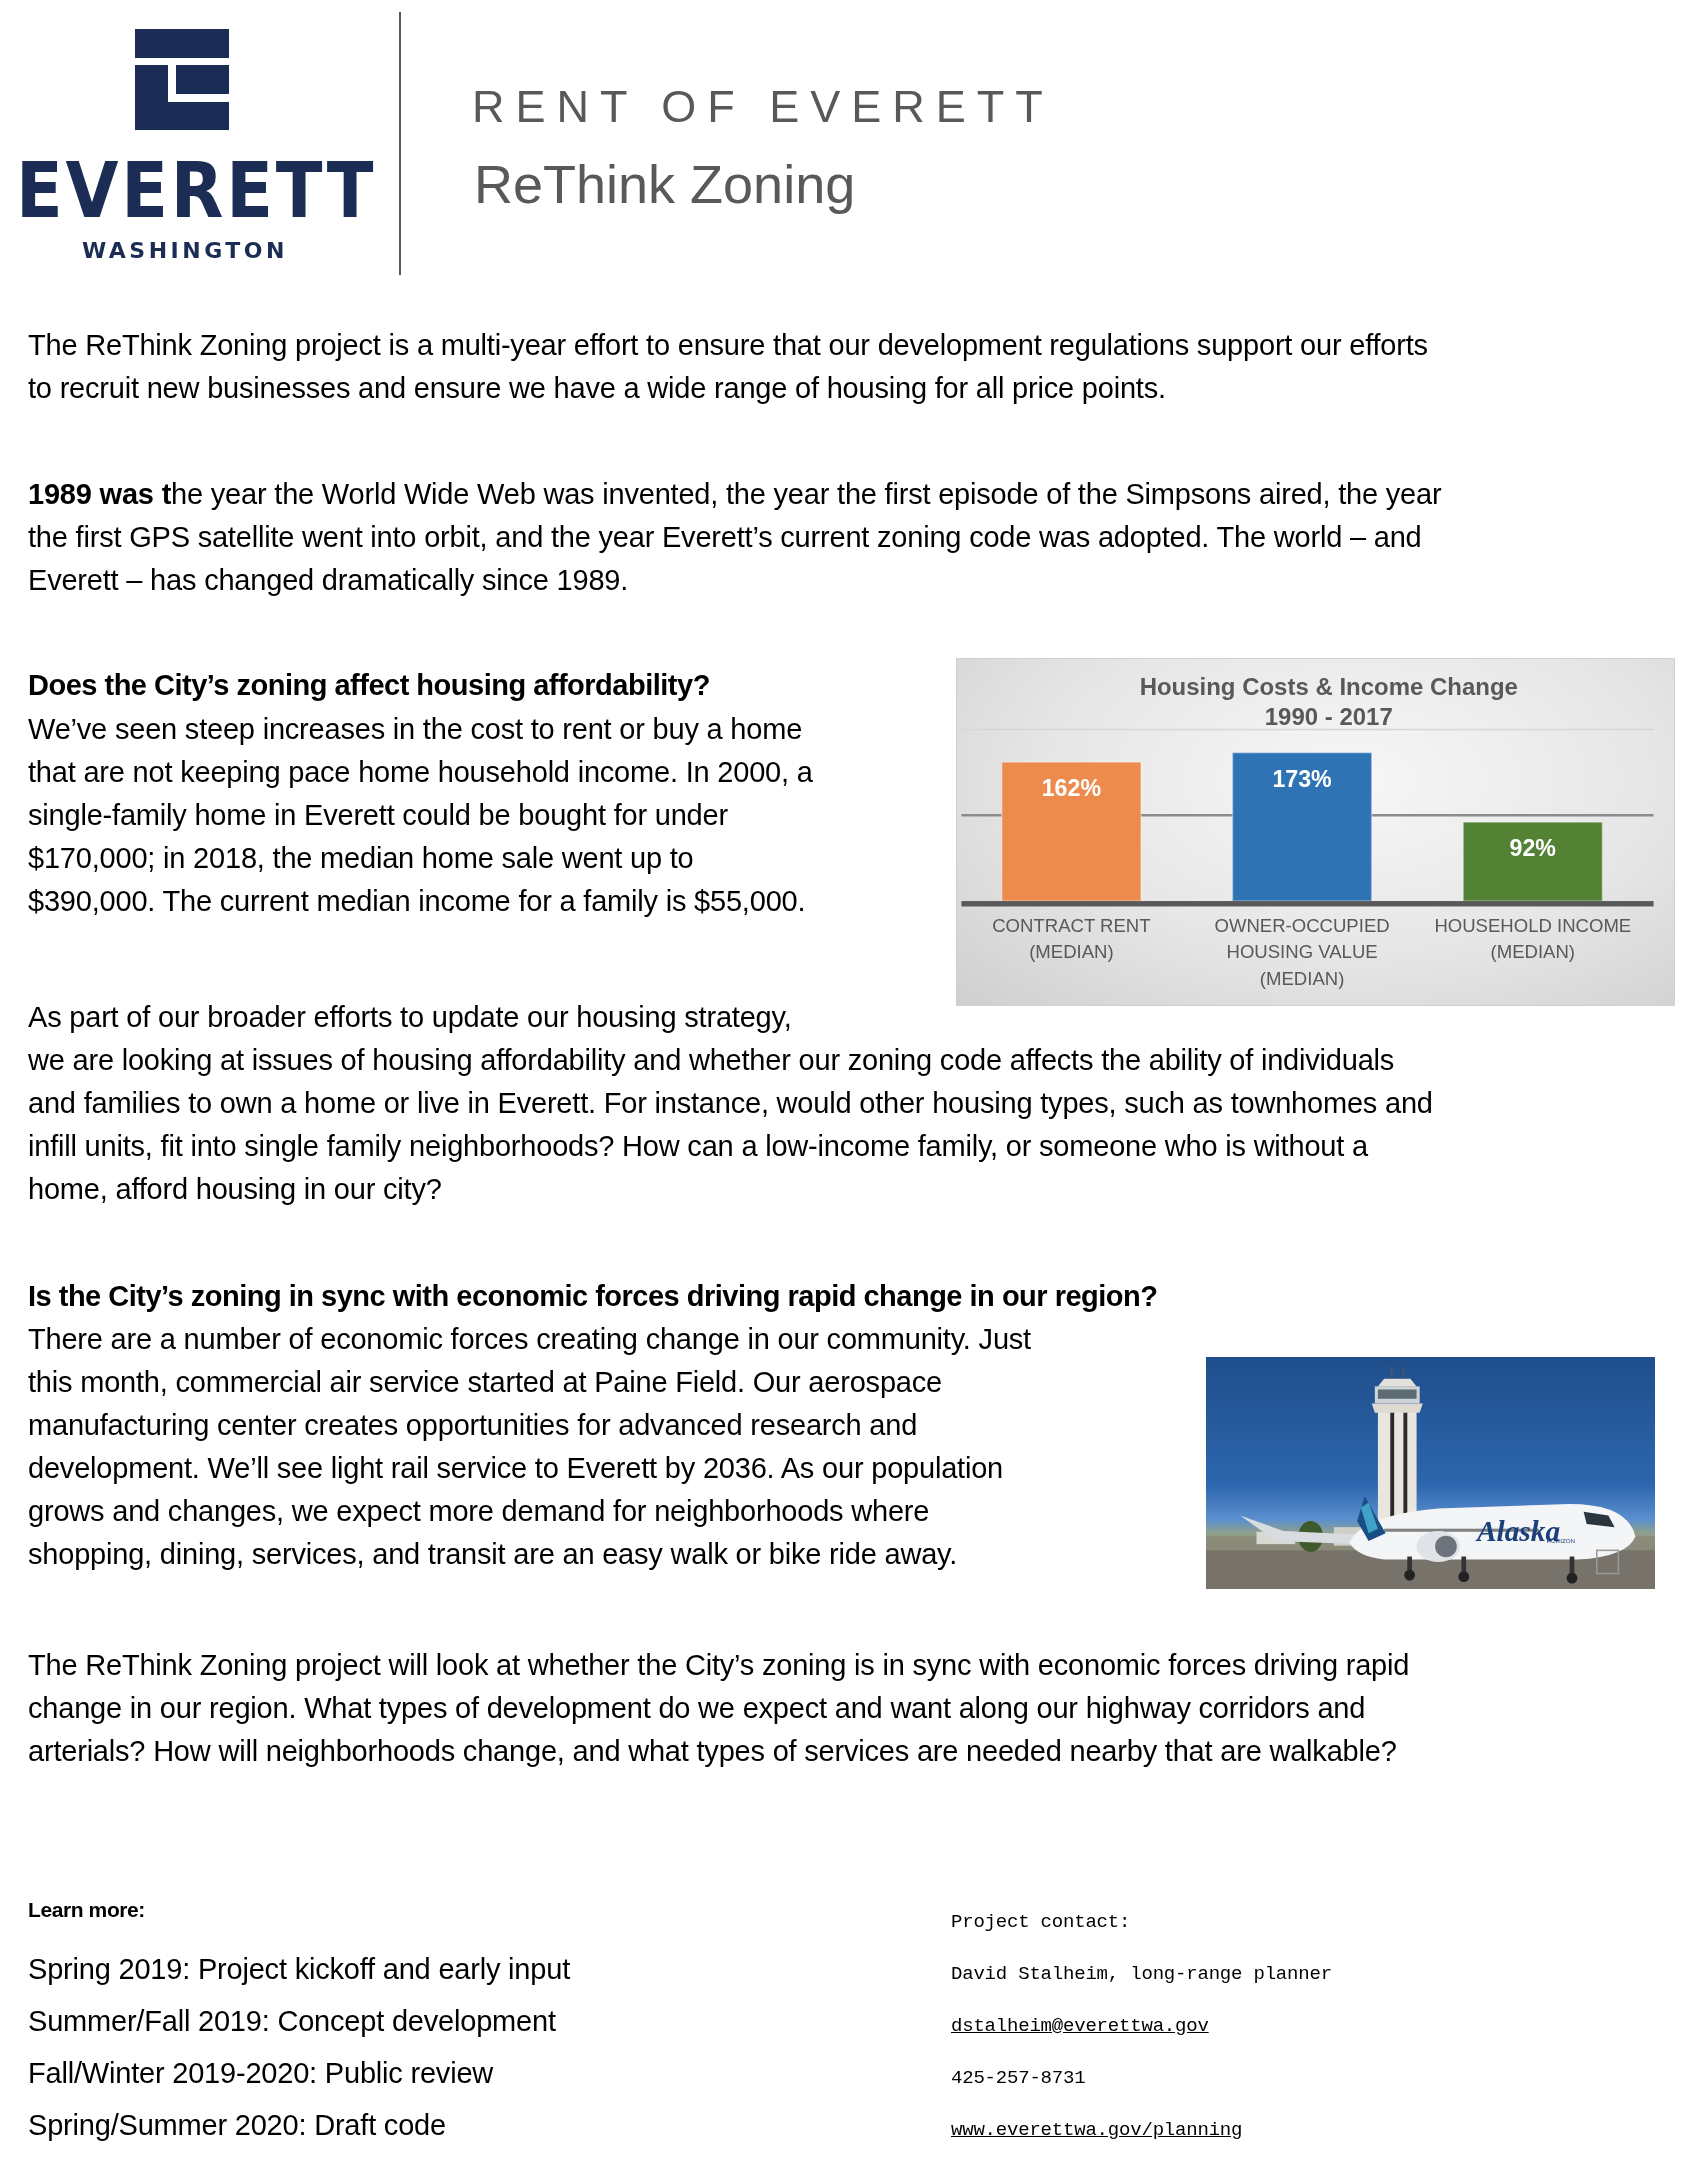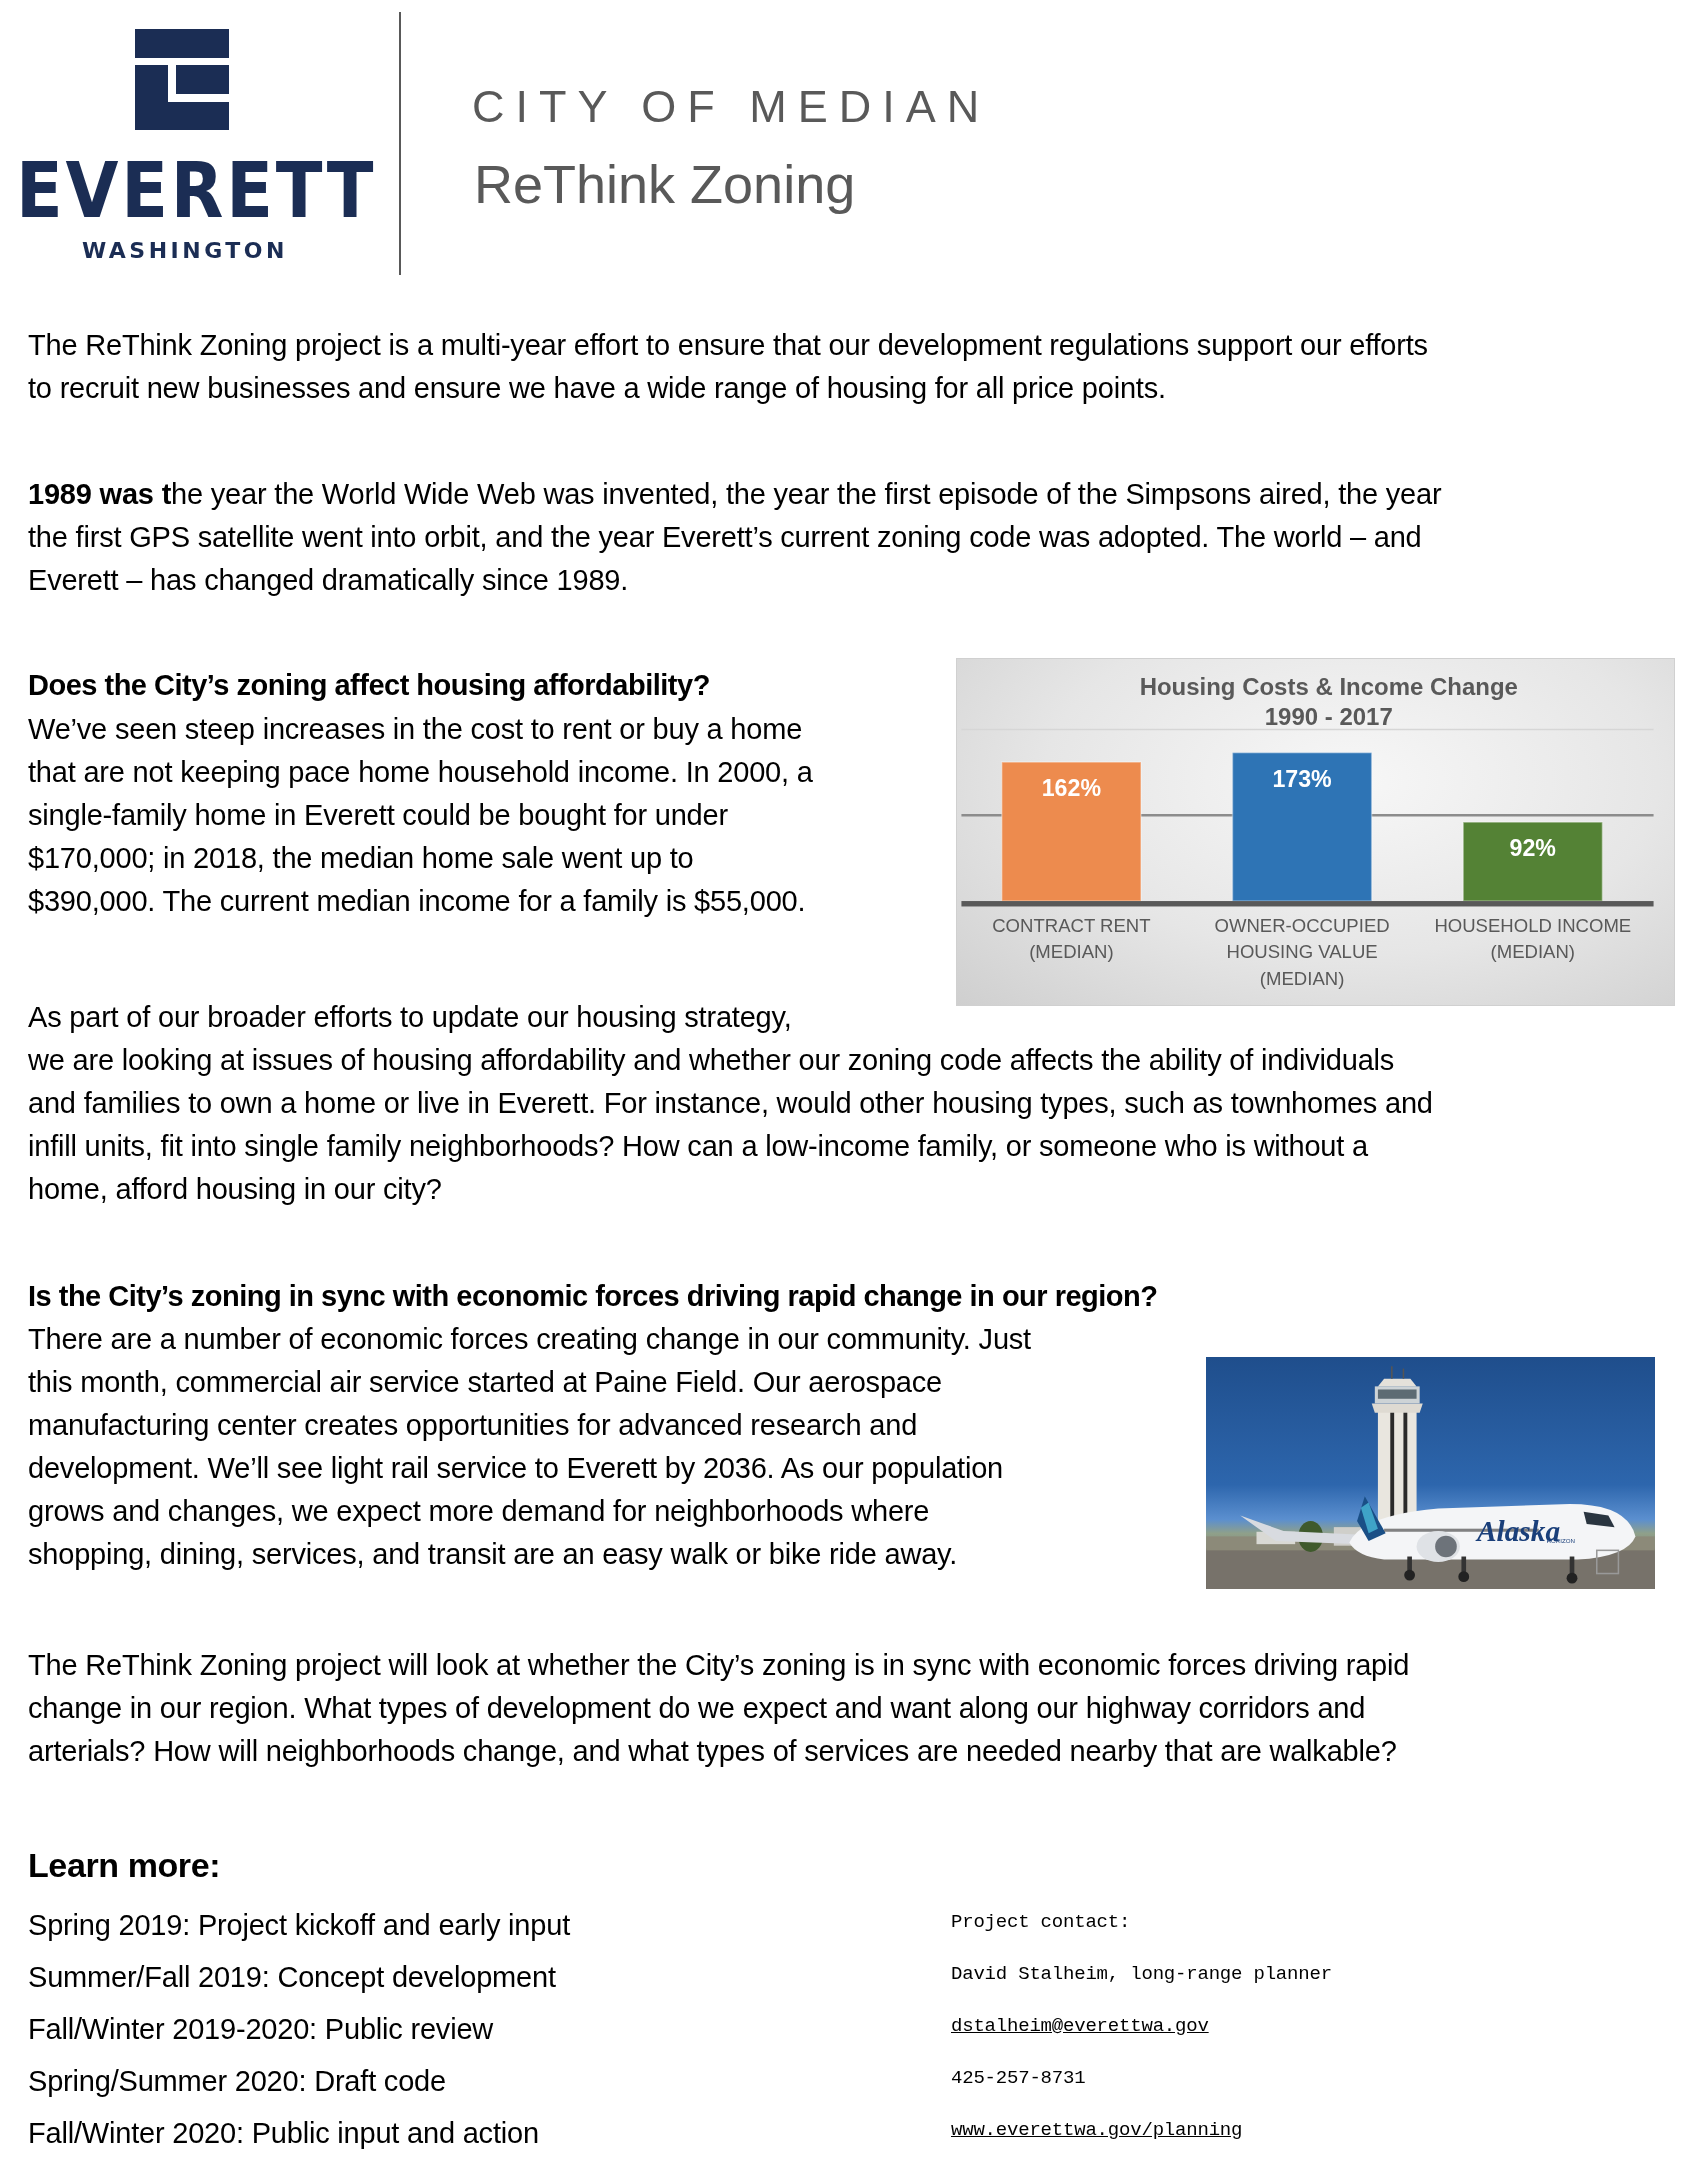--- a/index.html
+++ b/index.html
@@ -43,40 +43,40 @@
   .chart-title { font-family: "Liberation Sans", sans-serif; font-weight: bold; fill: #595959; font-size: 31px; }
   .cat-label { font-family: "Liberation Sans", sans-serif; fill: #595959; font-size: 24px; }
   .val-label { font-family: "Liberation Sans", sans-serif; font-weight: bold; fill: #ffffff; font-size: 30px; }
 
   
   .photo { position: absolute; left: 1206px; top: 1357px; width: 449px; height: 232px; overflow: hidden;
            background: linear-gradient(180deg, #1f4e8c 0%, #2d66ad 55%, #5b8fcf 70%, #8fa08a 76%, #7d7a6f 88%, #6a665d 100%); }
 
   
   .learn { position: absolute; left: 28px; top: 1846px; }
-  .learn .hd { font-size: 34px; font-weight: bold; line-height: 39px; display:block; margin-bottom: 14px; letter-spacing: -0.4px;}
+  .learn .hd { font-size: 21px; font-weight: bold; line-height: 39px; display:block; margin-bottom: 14px; letter-spacing: -0.4px; margin-top: 44px;}
   .learn .item { display: block; font-size: 29px; line-height: 52px; white-space: nowrap; letter-spacing: -0.2px;}
   .contact { position: absolute; left: 951px; top: 1896px; }
   .contact .item { display: block; font-size: 19px; line-height: 52px; white-space: nowrap; letter-spacing: -0.2px; font-family: Liberation Mono, monospace;}
 </style>
 </head>
 <body>
 
 <div>
   <div class="logo-mark">
     <div class="lm-top"></div>
       <div class="lm-left"></div>
       <div class="lm-inner"></div>
       <div class="lm-bottom"></div>
   </div>
   <div class="logo-word">EVERETT</div>
   <div class="logo-sub">WASHINGTON</div>
 </div>
 <div class="divider"></div>
-<div class="city-title">CITY OF MEDIAN</div>
+<div class="city-title">RENT OF EVERETT</div>
 <div class="project-title">ReThink Zoning</div>
 
 <div class="txt" style="top:324px;">
   <span class="line">The ReThink Zoning project is a multi-year effort to ensure that our development regulations support our efforts</span>
   <span class="line">to recruit new businesses and ensure we have a wide range of housing for all price points.</span>
 </div>
 
 <div class="txt" style="top:473px;">
   <span class="line"><b>1989 was t</b><span>he year the World Wide Web was invented, the year the first episode of the Simpsons aired, the year</span></span>
   <span class="line">the first GPS satellite went into orbit, and the year Everett’s current zoning code was adopted. The world – and</span>

